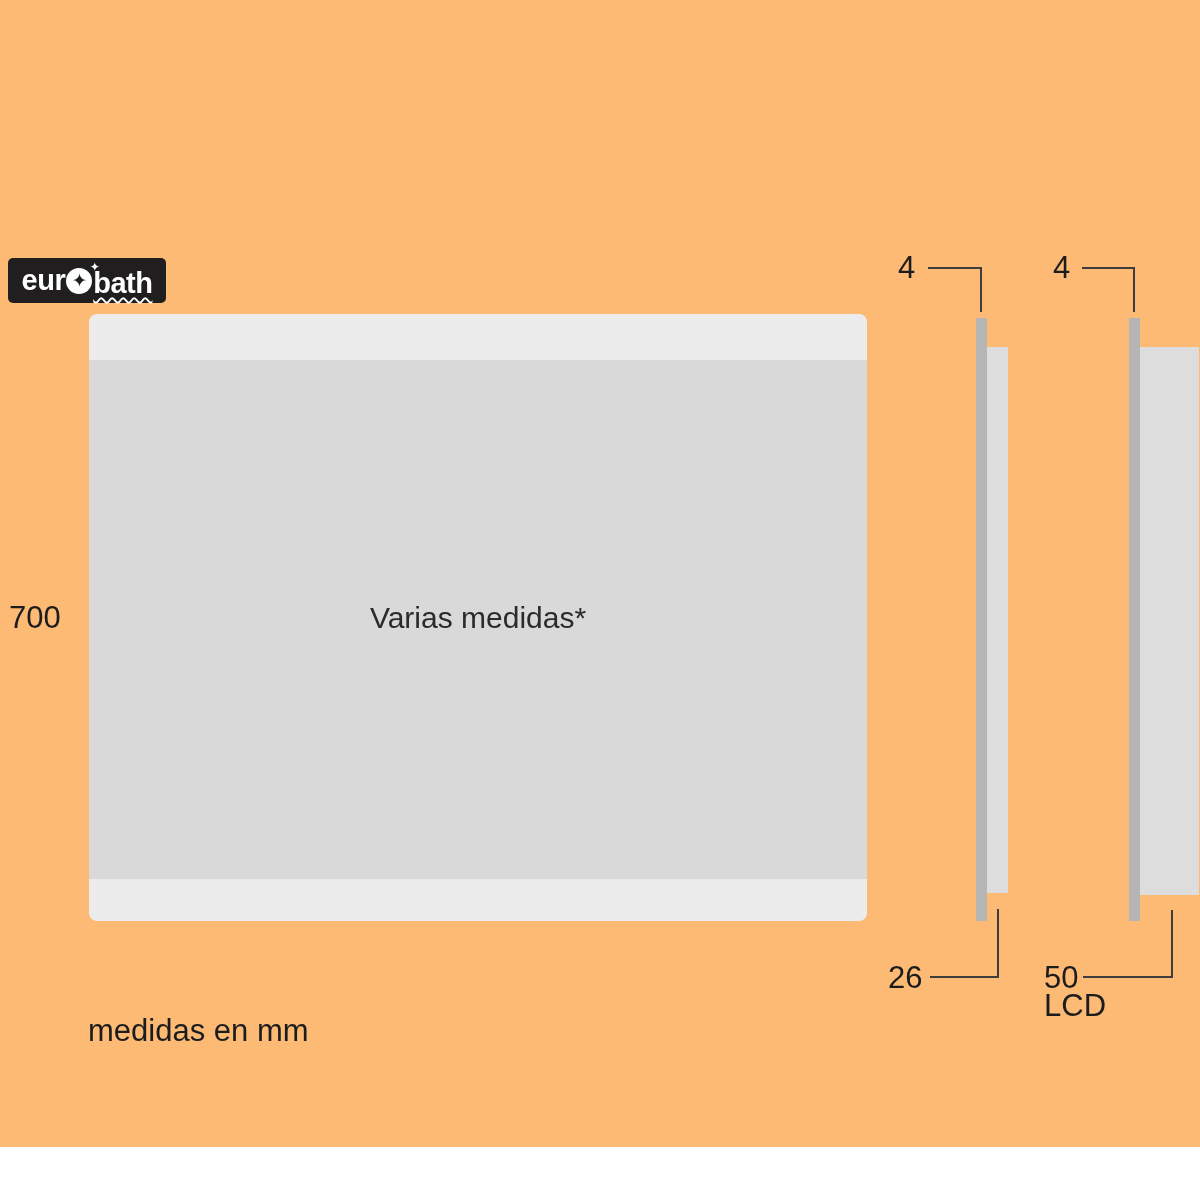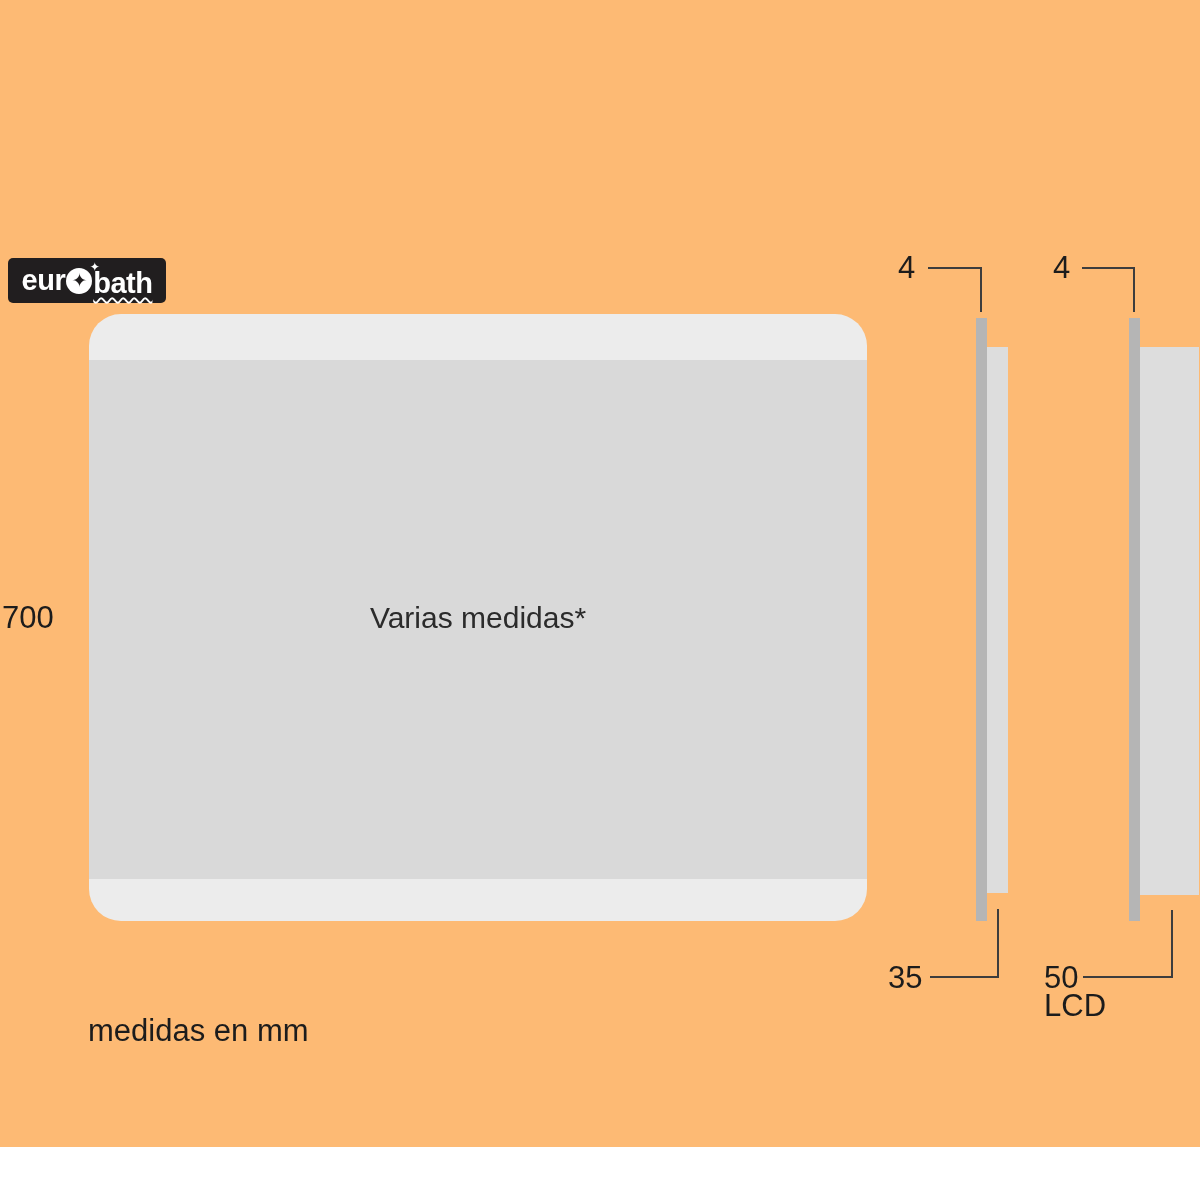--- a/index.html
+++ b/index.html
@@ -56,21 +56,21 @@
   .logo .wavy {
     text-decoration: underline wavy 2px #ffffff;
     text-underline-offset: 4px;
     margin-top: 6px;
   }
 
   
   .mirror {
     left: 89px; top: 314px;
     width: 778px; height: 607px;
-    border-radius: 32px;
+    border-radius: 8px;
     background: linear-gradient(to bottom,
       #ececec 0px, #ececec 46px,
       #d9d9d9 46px, #d9d9d9 565px,
       #ececec 565px, #ececec 607px);
     display: flex;
     align-items: center;
     justify-content: center;
   }
   .mirror-label {
     font-size: 30px;
@@ -87,21 +87,21 @@
 
   
   .leader { border-color: #3d3d3d; border-style: solid; border-width: 0; }
   .leader-4a  { left: 928px;  top: 267px; width: 52px; height: 43px; border-top-width: 2px; border-right-width: 2px; }
   .leader-4b  { left: 1082px; top: 267px; width: 51px; height: 43px; border-top-width: 2px; border-right-width: 2px; }
   .leader-26  { left: 930px;  top: 909px; width: 67px; height: 67px; border-bottom-width: 2px; border-right-width: 2px; }
   .leader-70  { left: 1083px; top: 910px; width: 88px; height: 66px; border-bottom-width: 2px; border-right-width: 2px; }
 
   
   .dim-text { font-size: 31px; line-height: 36px; white-space: nowrap; color: #1c1c1c; }
-  .lbl-700   { left: 2px;    top: 600px; }
+  .lbl-700   { left: 9px;    top: 600px; }
   .lbl-4a    { left: 898px;  top: 250px; }
   .lbl-4b    { left: 1053px; top: 250px; }
   .lbl-26    { left: 888px;  top: 960px; }
   .lbl-70    { left: 1044px; top: 960px; }
   .lbl-lcd   { left: 1044px; top: 988px; }
   .note-1    { left: 88px;   top: 958px; }
   .note-2    { left: 88px;   top: 1013px; }
 </style>
 </head>
 <body>
@@ -122,21 +122,21 @@
   <div class="abs mirror">
     <span class="mirror-label">Varias medidas*</span>
   </div>
   <div class="abs dim-text lbl-700">700</div>
 
   <div class="abs glass-bar bar-1"></div>
   <div class="abs back-panel panel-1"></div>
   <div class="abs leader leader-4a"></div>
   <div class="abs dim-text lbl-4a">4</div>
   <div class="abs leader leader-26"></div>
-  <div class="abs dim-text lbl-26">35</div>
+  <div class="abs dim-text lbl-26">26</div>
 
   <div class="abs glass-bar bar-2"></div>
   <div class="abs back-panel panel-2"></div>
   <div class="abs leader leader-4b"></div>
   <div class="abs dim-text lbl-4b">4</div>
   <div class="abs leader leader-70"></div>
   <div class="abs dim-text lbl-70">50</div>
   <div class="abs dim-text lbl-lcd">LCD</div>
 
   <div class="abs dim-text note-2">medidas en mm</div>

